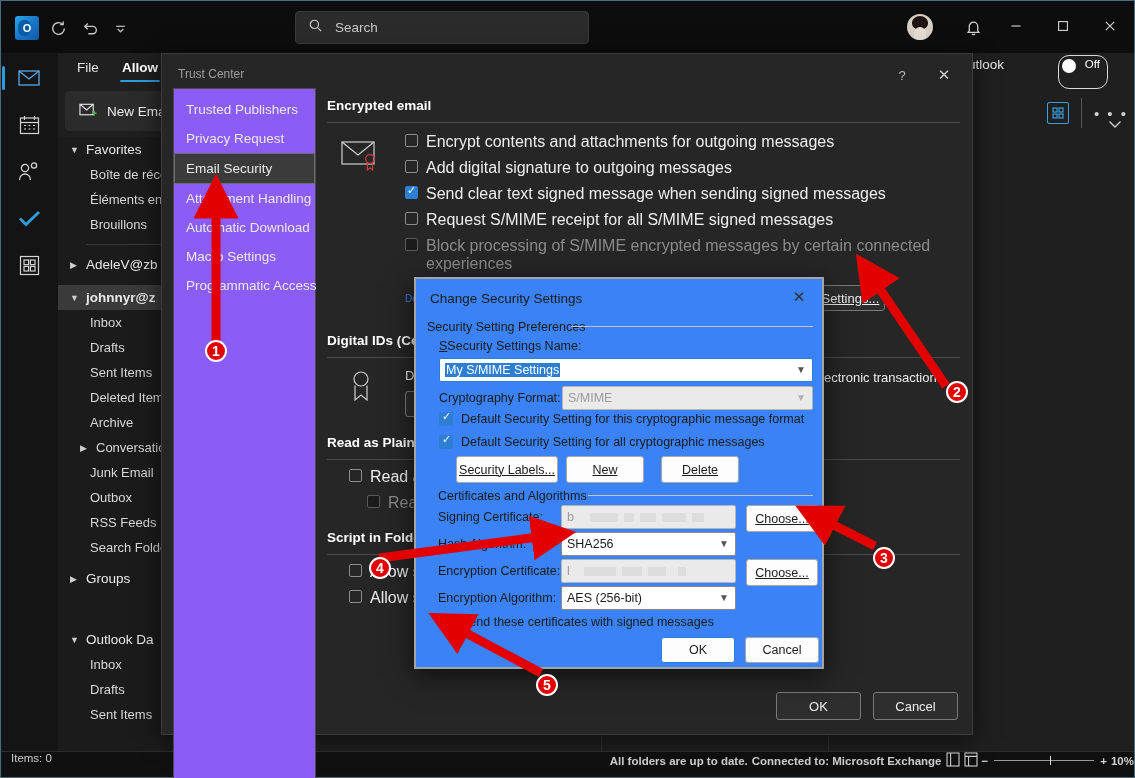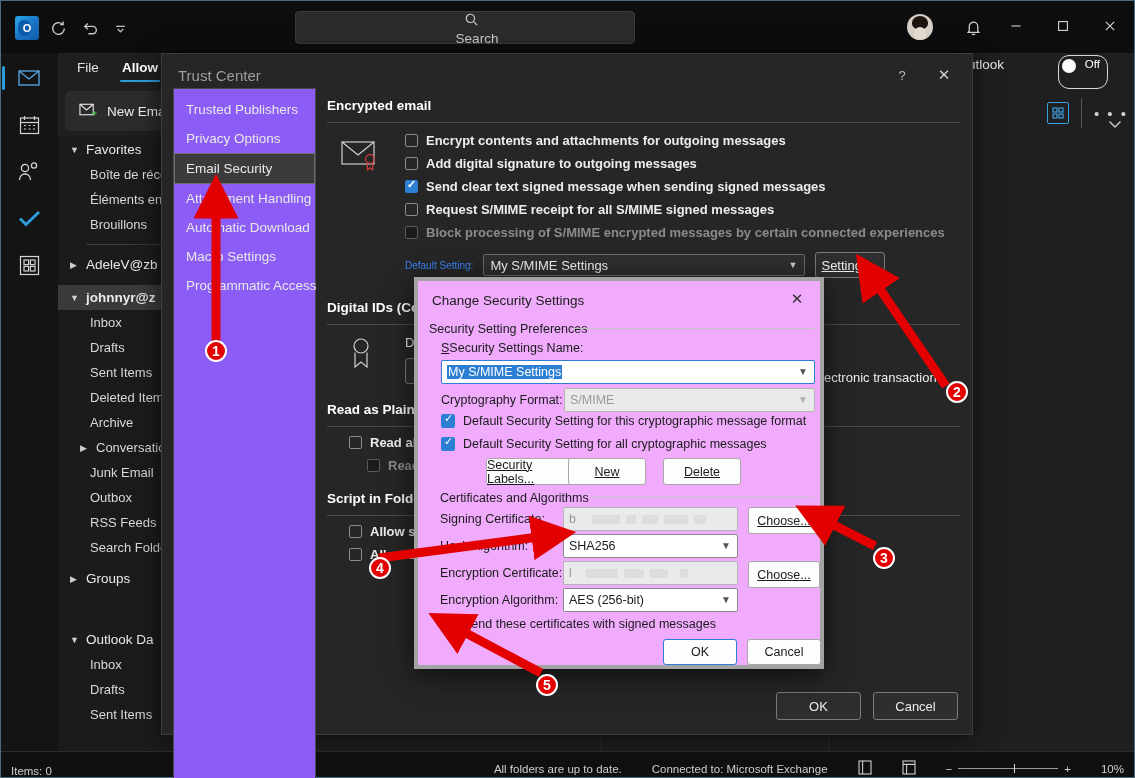--- a/index.html
+++ b/index.html
@@ -14,23 +14,23 @@
              background:linear-gradient(135deg,#28a8ea 0%,#1a72c4 55%,#0f5ca8 100%);
              border-radius:3px; color:#fff; font-size:14px; font-weight:bold;
              display:flex; align-items:center; justify-content:center; }
   .ol-logo::after{content:""; position:absolute; left:3px; top:4px; width:13px; height:16px;
              background:#0b5ca8; border-radius:45%; }
   .ol-logo span{ position:relative; z-index:2; font-size:11px; color:#fff; }
   .tb-icon { position:absolute; top:14px; width:26px; height:26px; color:#c8c8c8;
              display:flex; align-items:center; justify-content:center; cursor:pointer; }
   .tb-refresh{ left:44px; } .tb-undo{ left:76px; } .tb-chev{ left:106px; }
 
-  .searchbox { position:absolute; left:294px; top:10px; width:340px; height:33px;
+  .searchbox { position:absolute; left:294px; top:10px; width:294px; height:33px;
                background:#2b2b2b; border:1px solid #3a3a3a; border-radius:4px;
-               display:flex; align-items:center; padding-left:12px; cursor:text;flex-direction:column; }
+               display:flex; align-items:center; padding-left:12px; cursor:text; }
   .searchbox .lbl { color:#c9c9c9; font-size:13.5px; margin-left:12px; }
 
   .avatar { position:absolute; left:906px; top:13px; width:26px; height:26px; border-radius:50%;
             background:#d8cfc6; overflow:hidden; cursor:pointer; }
   .avatar::before{content:""; position:absolute; left:5px; top:2px; width:16px; height:13px;
             background:#1c1410; border-radius:50% 50% 40% 40%;}
   .avatar::after{content:""; position:absolute; left:7px; top:13px; width:12px; height:13px;
             background:#e6ddd2; border-radius:50% 50% 0 0;}
   .bell { position:absolute; left:960px; top:14px; width:24px; height:24px; color:#d0d0d0;
           display:flex; align-items:center; justify-content:center; cursor:pointer;}
@@ -82,62 +82,62 @@
   .fsep{ height:1px; background:#3a3a3a; margin:7px 12px 7px 28px;}
   .caret{ font-size:9px; color:#cfcfcf; width:10px; display:inline-block;}
 
   
   .listpane{ position:absolute; left:294px; top:136px; right:0; bottom:26px; background:#1f1f1f; }
   .colsep{ position:absolute; top:0; bottom:0; width:1px; background:#303030; }
 
   
   .status{ position:absolute; left:0; bottom:0; width:1133px; height:26px; background:#101010;
            border-top:1px solid #2c2c2c; color:#cfcfcf; font-size:11.5px;
-           display:flex; align-items:flex-end; }
+           display:flex; align-items:flex-start; }
   .status .items{ margin-left:10px;}
-  .status .right{ margin-left:auto; display:flex; align-items:center; gap:30px; padding-right:10px;}
+  .status .right{ margin-left:auto; display:flex; align-items:center; gap:4px; padding-right:0;font-weight:bold;}
   .zoomslider{ display:flex; align-items:center; gap:6px; }
   .zline{ width:100px; height:1px; background:#9a9a9a; position:relative;}
   .zline::after{ content:""; position:absolute; left:56px; top:-4px; width:1px; height:9px; background:#ddd;}
 
   
   .trustcenter{ position:absolute; left:160px; top:52px; width:812px; height:682px;
                 background:#262626; border:1px solid #3c3c3c; box-shadow:0 4px 22px rgba(0,0,0,.6); }
-  .tc-title{ position:absolute; left:16px; top:13px; color:#9e9e9e; font-size:15px;}
+  .tc-title{ position:absolute; left:16px; top:13px; color:#9e9e9e; font-size:12px;}
   .tc-help{ position:absolute; right:56px; top:8px; width:28px; height:26px; color:#b9b9b9;
             display:flex;align-items:center;justify-content:center; font-size:13px; cursor:pointer;}
   .tc-close{ position:absolute; right:12px; top:8px; width:32px; height:26px; color:#cfcfcf;
             display:flex;align-items:center;justify-content:center; font-size:15px; cursor:pointer;}
   .tc-nav{ position:absolute; left:11px; top:34px; width:143px; height:744px;
            background:#8b5cf6; border:1px solid #4a4a4a; }
   .tc-navitem{ color:#e8e8e8; font-size:13.5px; padding:7px 0 7px 12px; cursor:pointer; white-space:nowrap;}
   .tc-navitem.sel{ background:#3b3b3b; border:1px solid #6e6e6e; padding-left:11px;}
   .tc-body{ position:absolute; left:165px; top:44px; right:12px; bottom:52px; overflow:hidden; }
   .sect-h{ color:#ffffff; font-size:13.5px; font-weight:bold; }
   .sect-line{ height:1px; background:#4a4a4a; margin-top:9px;}
-  .cbrow{ display:flex; align-items:flex-start; gap:8px; margin-top:8px; color:#ededed; font-size:13px;font-weight:bold;}
+  .cbrow{ display:flex; align-items:flex-start; gap:8px; margin-top:8px; color:#ededed; font-size:16px;}
   .cbx{ width:13px; height:13px; border:1px solid #8c8c8c; background:#262626; border-radius:2px;
         flex:0 0 13px; margin-top:1px; cursor:pointer;}
   .cbx.on{ background:#2d7fd3; border-color:#2d7fd3; position:relative;}
   .cbx.on::after{ content:"✓"; position:absolute; left:1px; top:-3px; color:#fff; font-size:11px;}
   .cbx.dis{ background:#1b1b1b; border-color:#5a5a5a; }
   .dim{ color:#8b8b8b; }
   .u{ text-decoration:underline; }
   .tc-select{ height:22px; background:#2e2e2e; border:1px solid #6a6a6a; color:#ededed;
               font-size:13px; display:flex; align-items:center; padding:0 6px; border-radius:2px;
               cursor:pointer;}
   .tc-btn{ height:26px; background:#2e2e2e; border:1px solid #7a7a7a; border-radius:3px;
            color:#ededed; font-size:13px; display:flex; align-items:center; justify-content:center;
            cursor:pointer; padding:0 12px;}
   .tc-foot{ position:absolute; right:14px; bottom:14px; display:flex; gap:12px;}
   .tc-foot .tc-btn{ width:85px; height:28px;}
 
   
   .css-dlg{ position:absolute; left:413px; top:276px; width:410px; height:392px;
-            background:#f0abfc; border:4px solid #a3a3a3; box-shadow:0 6px 26px rgba(0,0,0,.65);}
+            background:#3b82f6; border:2px solid #a3a3a3; box-shadow:0 6px 26px rgba(0,0,0,.65);}
   .css-title{ position:absolute; left:14px; top:12px; color:#1b1b1b; font-size:13.5px;}
   .css-close{ position:absolute; right:6px; top:5px; width:34px; height:26px; color:#303030;
               font-size:15px; display:flex;align-items:center;justify-content:center; cursor:pointer;}
   .grp{ position:absolute; color:#1b1b1b; font-size:12.5px;}
   .grpline{ position:absolute; height:1px; background:#c4c4c4;}
   .lbl-d{ position:absolute; color:#1b1b1b; font-size:12.5px;}
   .in-d{ position:absolute; background:#fff; border:1px solid #8a8a8a; border-radius:2px;
          height:24px; display:flex; align-items:center; padding:0 5px; font-size:12.5px; color:#1b1b1b;}
   .in-d.focus{ border:1.6px solid #2d7fd3;}
   .in-d.ro{ background:#eaeaea; color:#9a9a9a; border-color:#b5b5b5;}
@@ -378,21 +378,21 @@
     </span>
   </div>
 
   <div class="trustcenter">
     <div class="tc-title">Trust Center</div>
     <div class="tc-help">?</div>
     <div class="tc-close">✕</div>
 
     <div class="tc-nav">
       <div class="tc-navitem" style="margin-top:6px;">Trusted Publishers</div>
-      <div class="tc-navitem">Privacy Options</div>
+      <div class="tc-navitem">Privacy Request</div>
       <div class="tc-navitem sel">Email Security</div>
       <div class="tc-navitem">Attachment Handling</div>
       <div class="tc-navitem">Automatic Download</div>
       <div class="tc-navitem">Macro Settings</div>
       <div class="tc-navitem">Programmatic Access</div>
     </div>
 
     <div class="tc-body">
 
       <div class="sect-h">Encrypted email</div>
@@ -515,21 +515,21 @@
       <span>S/MIME</span>
       <span class="caretdn" style="color:#b0b0b0;">▼</span>
     </div>
 
     <div class="cbx-l" style="left:23px; top:133px;"></div>
     <div class="lbl-d" style="left:45px; top:133px;">Default Security Setting for this cryptographic message format</div>
 
     <div class="cbx-l" style="left:23px; top:156px;"></div>
     <div class="lbl-d" style="left:45px; top:156px;">Default Security Setting for all cryptographic messages</div>
 
-    <div class="btn-l" style="left:68px; top:177px; width:89px;">
+    <div class="btn-l" style="left:40px; top:177px; width:102px;">
       <span class="u">Security Labels...</span>
     </div>
     <div class="btn-l" style="left:150px; top:177px; width:78px;">
       <span class="u">New</span>
     </div>
     <div class="btn-l" style="left:245px; top:177px; width:78px;">
       <span class="u">Delete</span>
     </div>
 
     <div class="grp" style="left:22px; top:210px;">Certificates and Algorithms</div>

